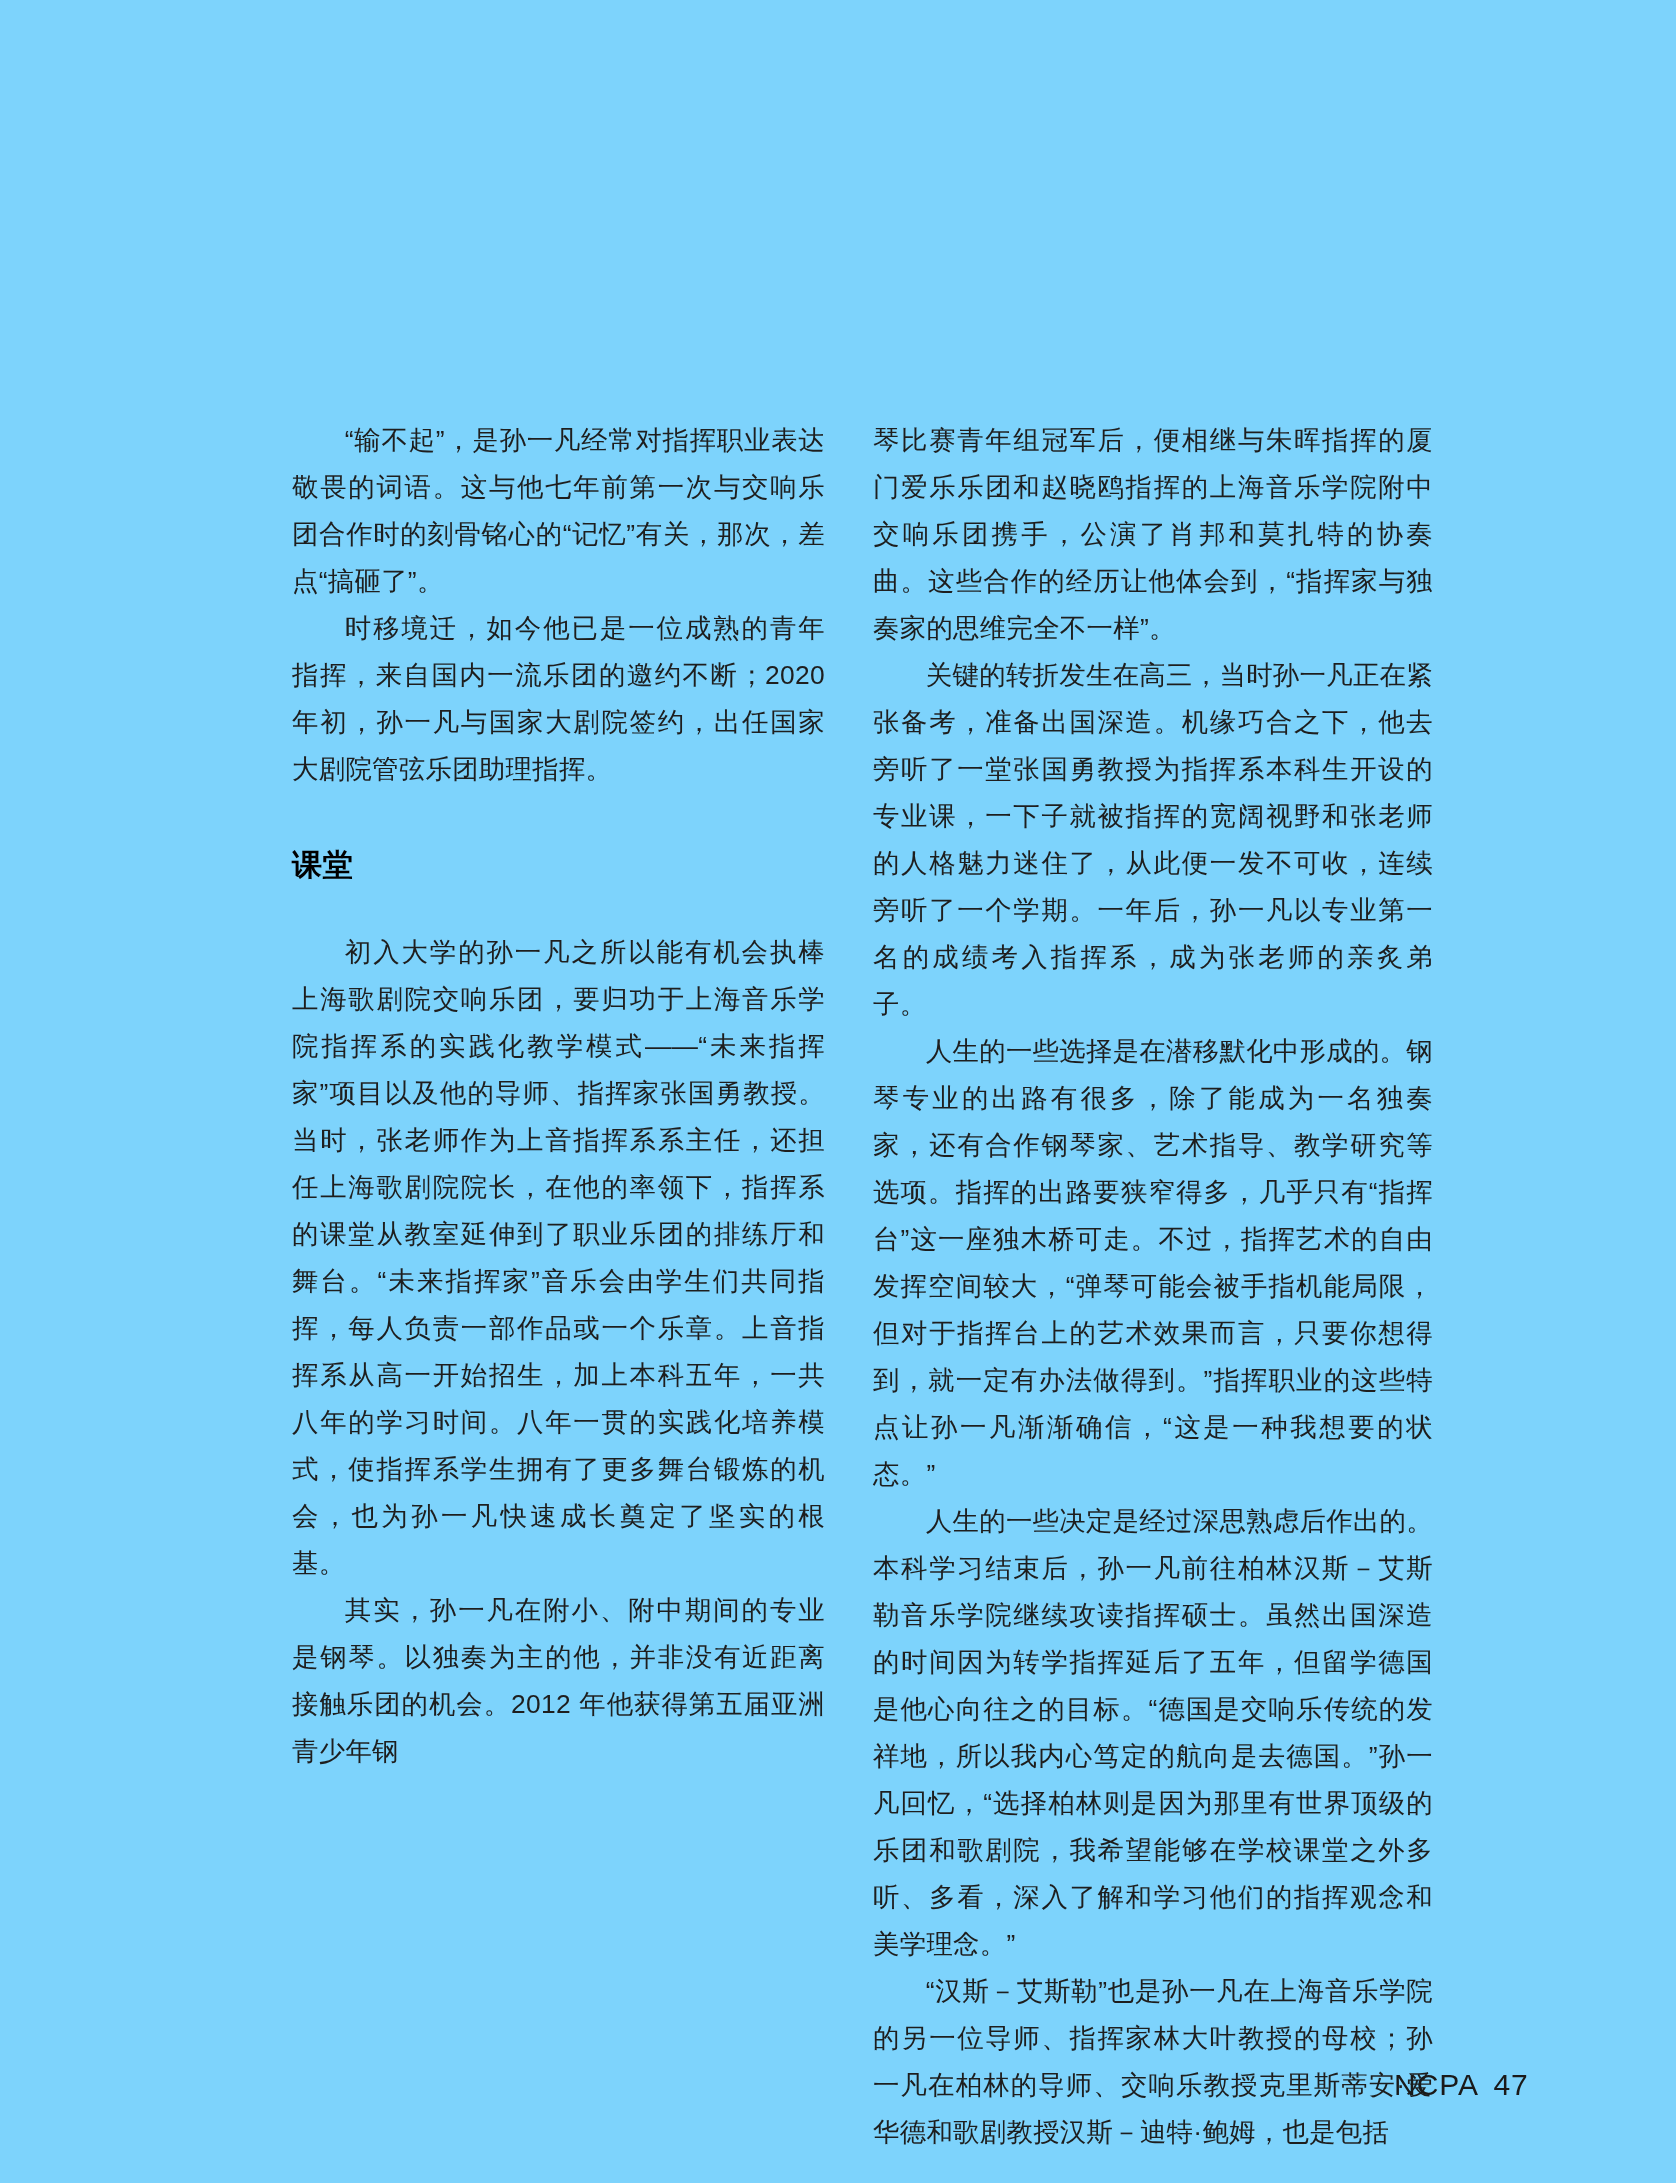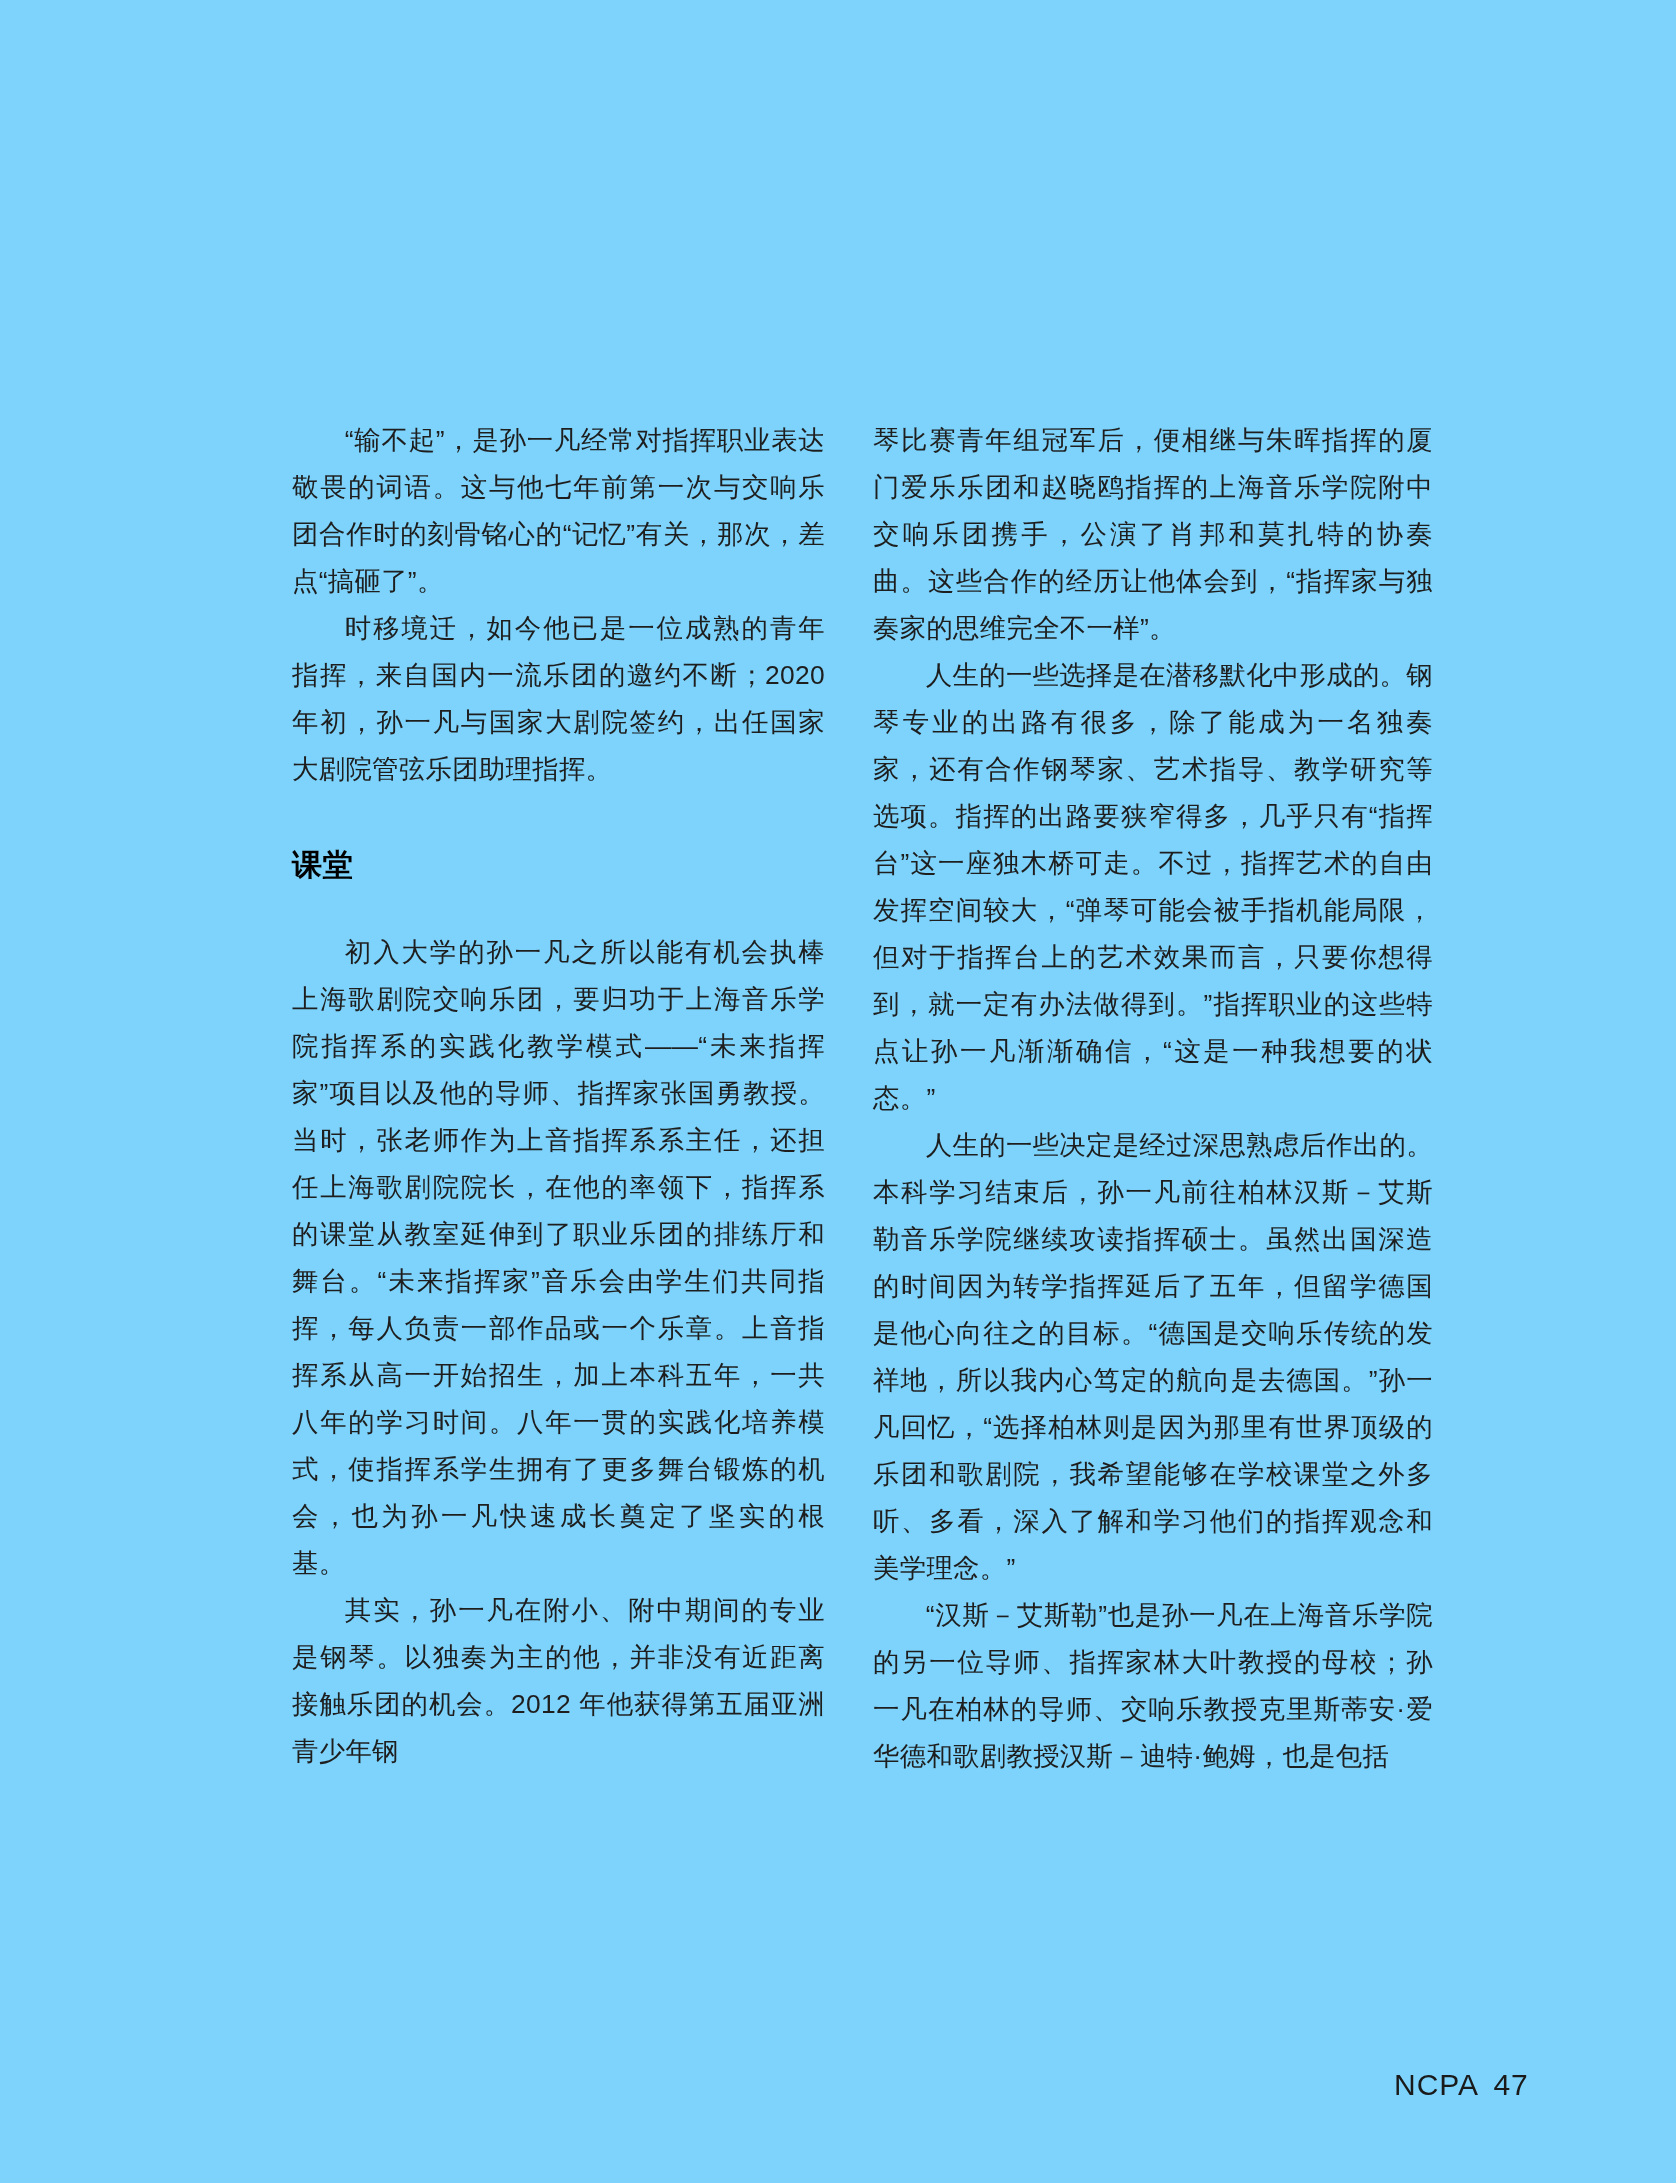--- a/index.html
+++ b/index.html
@@ -68,20 +68,21 @@
   <div class="column col-left">
     <p class="para">“输不起”，是孙一凡经常对指挥职业表达敬畏的词语。这与他七年前第一次与交响乐团合作时的刻骨铭心的“记忆”有关，那次，差点“搞砸了”。</p>
     <p class="para">时移境迁，如今他已是一位成熟的青年指挥，来自国内一流乐团的邀约不断；2020 年初，孙一凡与国家大剧院签约，出任国家大剧院管弦乐团助理指挥。</p>
     <h2 class="section-heading">课堂</h2>
     <p class="para">初入大学的孙一凡之所以能有机会执棒上海歌剧院交响乐团，要归功于上海音乐学院指挥系的实践化教学模式——“未来指挥家”项目以及他的导师、指挥家张国勇教授。当时，张老师作为上音指挥系系主任，还担任上海歌剧院院长，在他的率领下，指挥系的课堂从教室延伸到了职业乐团的排练厅和舞台。“未来指挥家”音乐会由学生们共同指挥，每人负责一部作品或一个乐章。上音指挥系从高一开始招生，加上本科五年，一共八年的学习时间。八年一贯的实践化培养模式，使指挥系学生拥有了更多舞台锻炼的机会，也为孙一凡快速成长奠定了坚实的根基。</p>
     <p class="para">其实，孙一凡在附小、附中期间的专业是钢琴。以独奏为主的他，并非没有近距离接触乐团的机会。2012 年他获得第五届亚洲青少年钢</p>
   </div>
 
   <div class="column col-right">
     <p class="para no-indent">琴比赛青年组冠军后，便相继与朱晖指挥的厦门爱乐乐团和赵晓鸥指挥的上海音乐学院附中交响乐团携手，公演了肖邦和莫扎特的协奏曲。这些合作的经历让他体会到，“指挥家与独奏家的思维完全不一样”。</p>
+    <p class="para">关键的转折发生在高三，当时孙一凡正在紧张备考，准备出国深造。机缘巧合之下，他去旁听了一堂张国勇教授为指挥系本科生开设的专业课，一下子就被指挥的宽阔视野和张老师的人格魅力迷住了，从此便一发不可收，连续旁听了一个学期。一年后，孙一凡以专业第一名的成绩考入指挥系，成为张老师的亲炙弟子。</p>
     <p class="para">人生的一些选择是在潜移默化中形成的。钢琴专业的出路有很多，除了能成为一名独奏家，还有合作钢琴家、艺术指导、教学研究等选项。指挥的出路要狭窄得多，几乎只有“指挥台”这一座独木桥可走。不过，指挥艺术的自由发挥空间较大，“弹琴可能会被手指机能局限，但对于指挥台上的艺术效果而言，只要你想得到，就一定有办法做得到。”指挥职业的这些特点让孙一凡渐渐确信，“这是一种我想要的状态。”</p>
     <p class="para">人生的一些决定是经过深思熟虑后作出的。本科学习结束后，孙一凡前往柏林汉斯－艾斯勒音乐学院继续攻读指挥硕士。虽然出国深造的时间因为转学指挥延后了五年，但留学德国是他心向往之的目标。“德国是交响乐传统的发祥地，所以我内心笃定的航向是去德国。”孙一凡回忆，“选择柏林则是因为那里有世界顶级的乐团和歌剧院，我希望能够在学校课堂之外多听、多看，深入了解和学习他们的指挥观念和美学理念。”</p>
     <p class="para">“汉斯－艾斯勒”也是孙一凡在上海音乐学院的另一位导师、指挥家林大叶教授的母校；孙一凡在柏林的导师、交响乐教授克里斯蒂安·爱华德和歌剧教授汉斯－迪特·鲍姆，也是包括</p>
   </div>
 
   <div class="page-footer">NCPA 47</div>
 
 </div>
 
 

